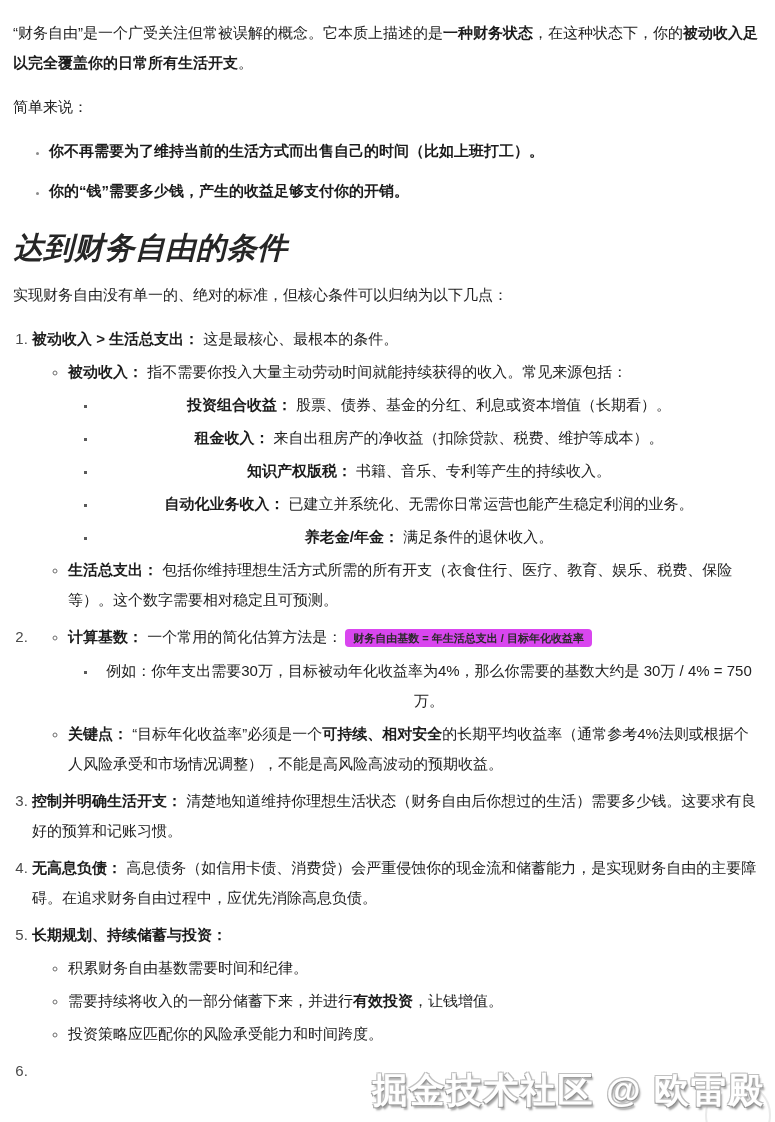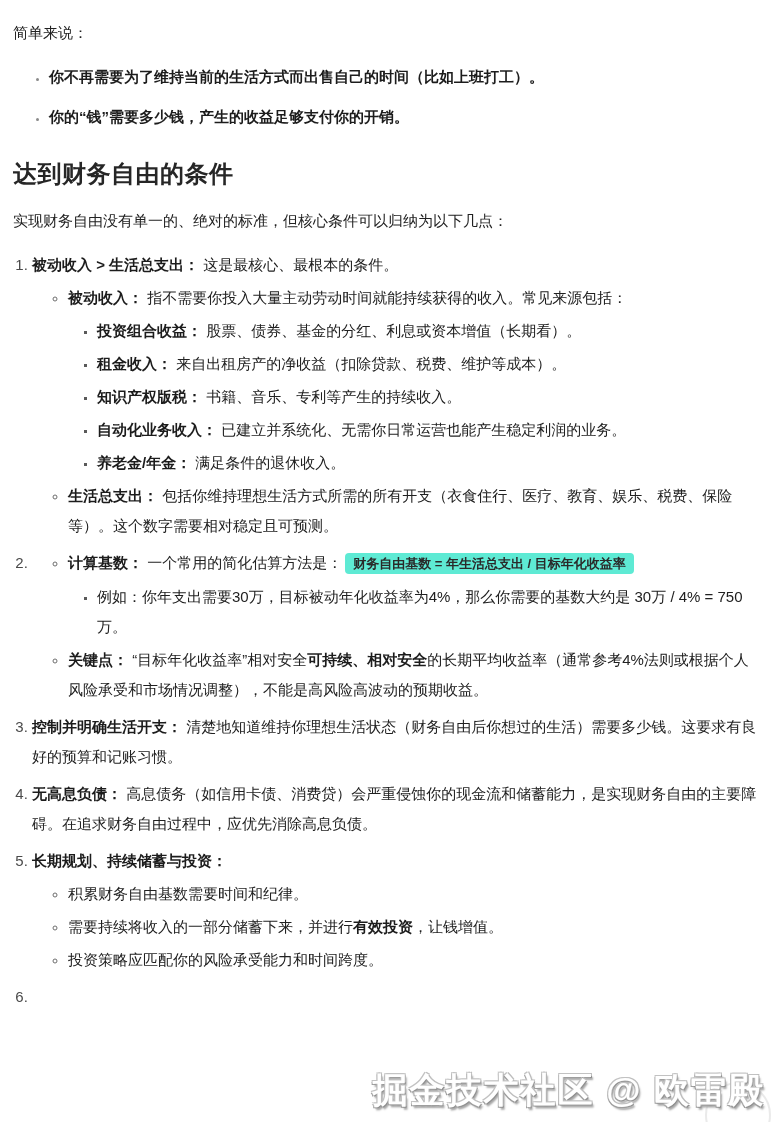--- a/index.html
+++ b/index.html
@@ -12,26 +12,27 @@
     overflow:hidden;
   }
   .doc{
     padding:4px 14px 0 13px;
     font-size:15px;
     line-height:30px;
   }
   .b{font-weight:bold;color:#1c1c1c;}
   p{margin:14px 0;}
   h2{
-    font-size:24px;
+    font-size:30px;
     font-weight:bold;
     color:#262626;
     margin:27px 0 17px 0;
     line-height:30px;
     letter-spacing:0.5px;
+    font-style:italic;
   }
   ul.l1{
     list-style:disc;
     margin:6px 0 10px 0;
     padding-left:28px;
   }
   ul.l1>li{margin:10px 8px;}
   ul.l1>li::marker{color:#8a8a8a;font-size:11px;}
   ol.conditions{
     list-style:decimal;
@@ -45,28 +46,28 @@
     margin:2px 0;
     padding-left:36px;
   }
   ul.circle>li{margin:3px 0;}
   ul.circle>li::marker{color:#6e6e6e;font-size:13px;}
   ul.square{
     list-style:square;
     margin:2px 0;
     padding-left:29px;
   }
-  ul.square>li{margin:3px 0;}
+  ul.square>li{margin:3px 0;text-align:center;}
   ul.square>li::marker{color:#5a5a5a;font-size:10px;}
   .code{
-    background:#5eead4;
+    background:#d946ef;
     border-radius:4px;
     padding:3px 8px;
     margin:0 3px;
-    font-size:13px;
+    font-size:11px;
     font-weight:600;
     color:#2a2a2a;
     white-space:nowrap;
   }
   .watermark{
     position:absolute;
     right:10px;
     bottom:8px;
     font-size:35px;
     font-weight:bold;
@@ -89,20 +90,21 @@
     border:2px solid rgba(195,195,195,0.35);
     border-radius:50%;
     z-index:4;
   }
 </style>
 </head>
 <body>
 
 <div class="doc">
 
+  <p><span>“财务自由”是一个广受关注但常被误解的概念。它本质上描述的是</span><span class="b">一种财务状态</span><span>，在这种状态下，你的</span><span class="b">被动收入足以完全覆盖你的日常所有生活开支</span><span>。</span></p>
 
   <p>简单来说：</p>
 
   <ul class="l1">
     <li><span class="b">你不再需要为了维持当前的生活方式而出售自己的时间（比如上班打工）。</span></li>
     <li><span class="b">你的“钱”需要多少钱，产生的收益足够支付你的开销。</span></li>
   </ul>
 
   <h2>达到财务自由的条件</h2>
 
@@ -128,21 +130,21 @@
     </li>
 
     <li>
       <ul class="circle">
         <li>
           <span><span class="b">计算基数：</span><span> 一个常用的简化估算方法是：</span><span class="code">财务自由基数 = 年生活总支出 / 目标年化收益率</span></span>
           <ul class="square">
             <li><span>例如：你年支出需要30万，目标被动年化收益率为4%，那么你需要的基数大约是 30万 / 4% = 750万。</span></li>
           </ul>
         </li>
-        <li><span class="b">关键点：</span><span> “目标年化收益率”相对安全</span><span class="b">可持续、相对安全</span><span>的长期平均收益率（通常参考4%法则或根据个人风险承受和市场情况调整），不能是高风险高波动的预期收益。</span></li>
+        <li><span class="b">关键点：</span><span> “目标年化收益率”必须是一个</span><span class="b">可持续、相对安全</span><span>的长期平均收益率（通常参考4%法则或根据个人风险承受和市场情况调整），不能是高风险高波动的预期收益。</span></li>
       </ul>
     </li>
 
     <li><span class="b">控制并明确生活开支：</span><span> 清楚地知道维持你理想生活状态（财务自由后你想过的生活）需要多少钱。这要求有良好的预算和记账习惯。</span></li>
 
     <li><span class="b">无高息负债：</span><span> 高息债务（如信用卡债、消费贷）会严重侵蚀你的现金流和储蓄能力，是实现财务自由的主要障碍。在追求财务自由过程中，应优先消除高息负债。</span></li>
 
     <li>
       <span><span class="b">长期规划、持续储蓄与投资：</span></span>
       <ul class="circle">

